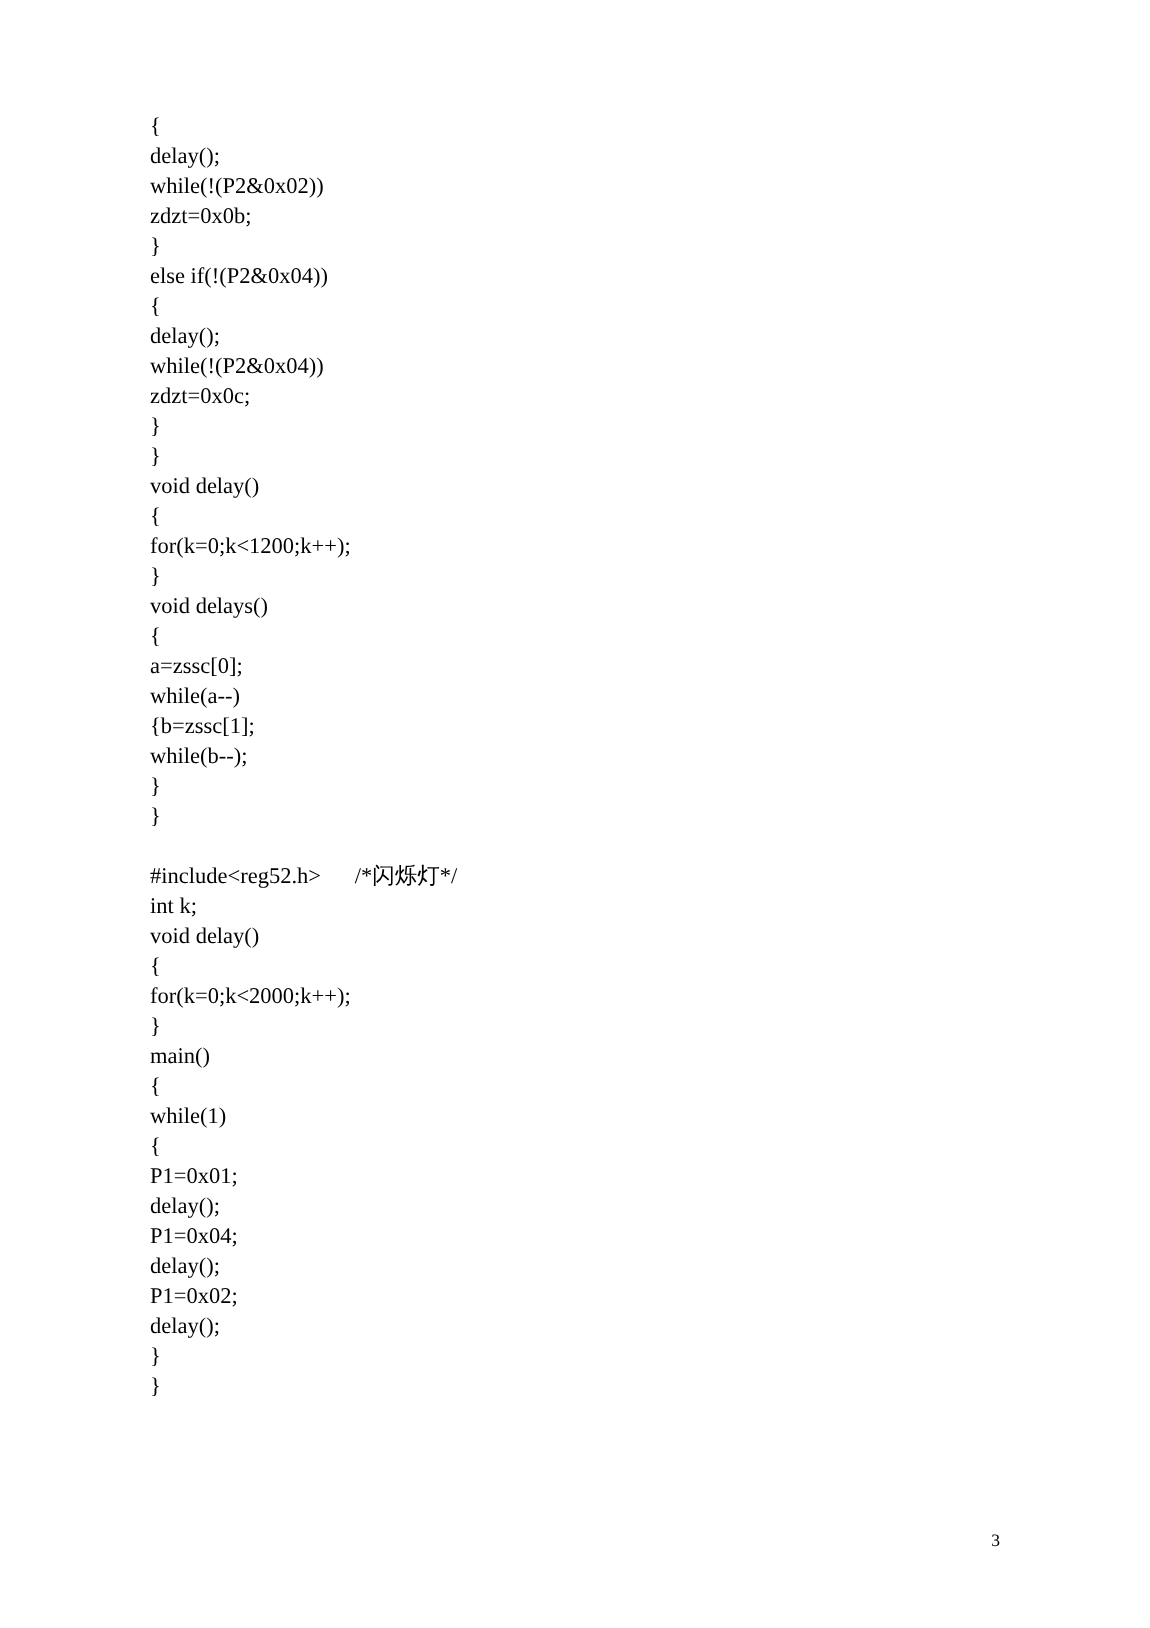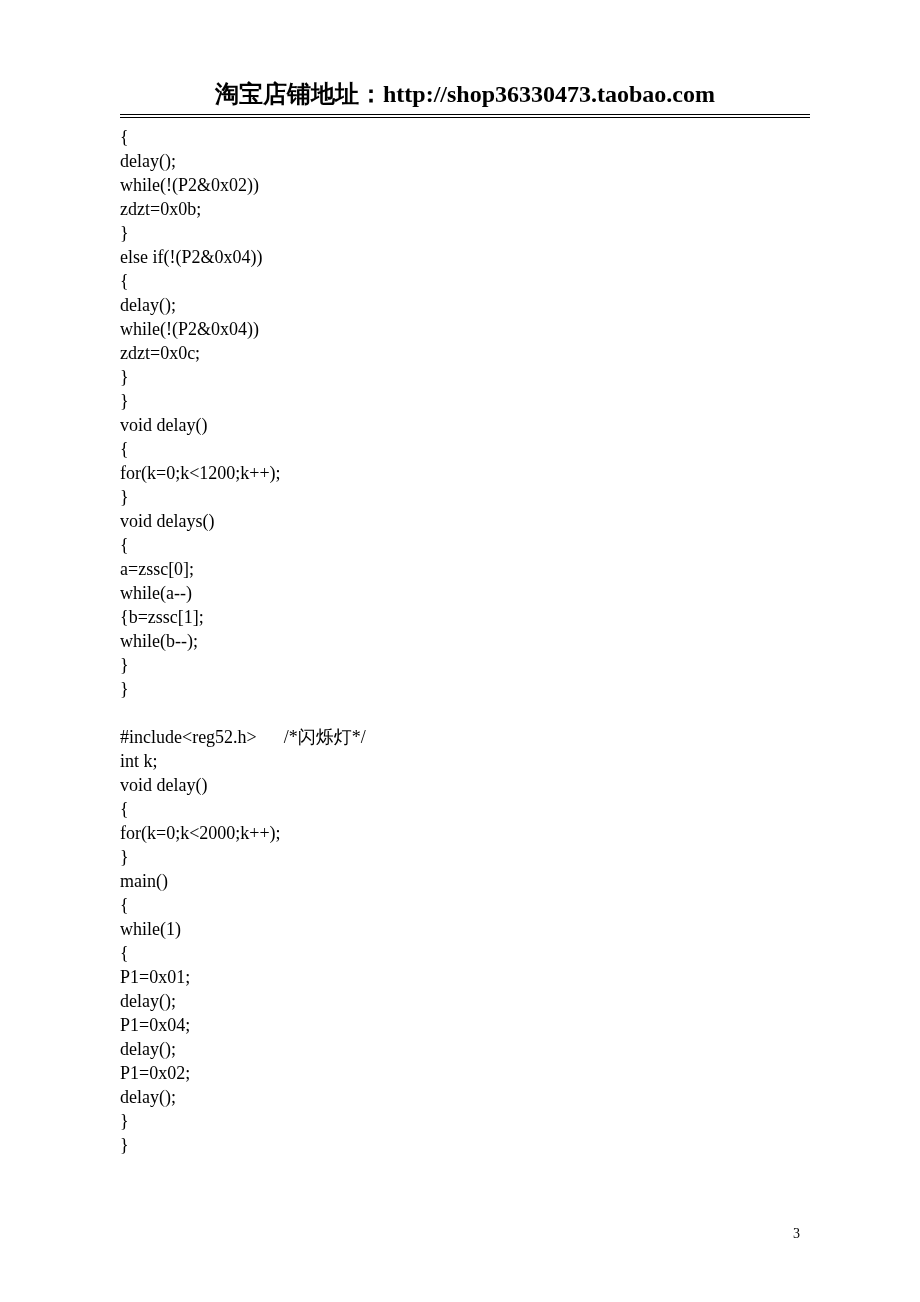--- a/index.html
+++ b/index.html
@@ -46,23 +46,20 @@
     position: absolute;
     bottom: 60px;
     right: 120px;
     font-size: 14px;
   }
 </style>
 </head>
 <body>
 
 <div class="page">
-  <div class="header">
-    <span>淘宝店铺地址：</span><span>http://shop36330473.taobao.com</span>
-  </div>
   <div class="code-block">{
 delay();
 while(!(P2&amp;0x02))
 zdzt=0x0b;
 }
 else if(!(P2&amp;0x04))
 {
 delay();
 while(!(P2&amp;0x04))
 zdzt=0x0c;

